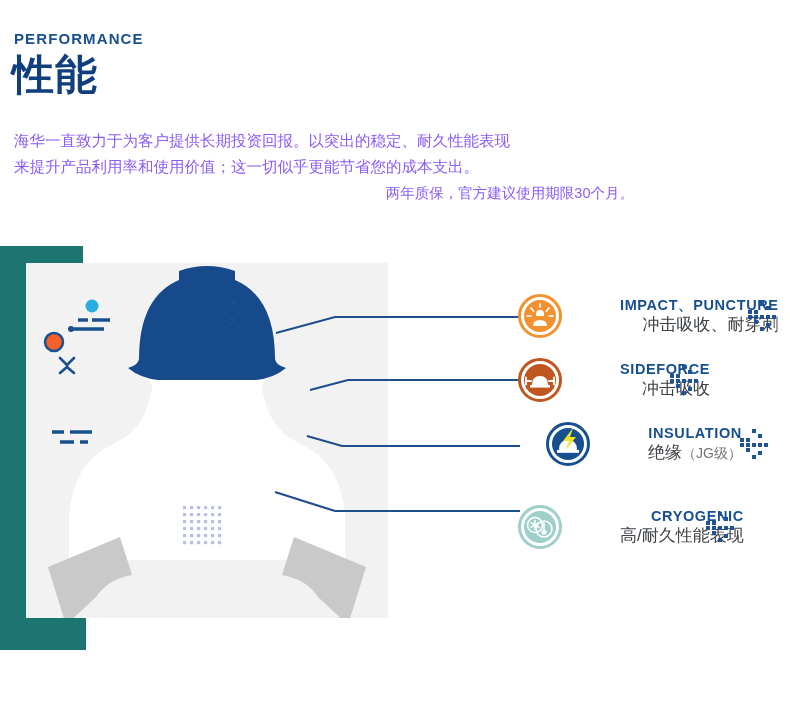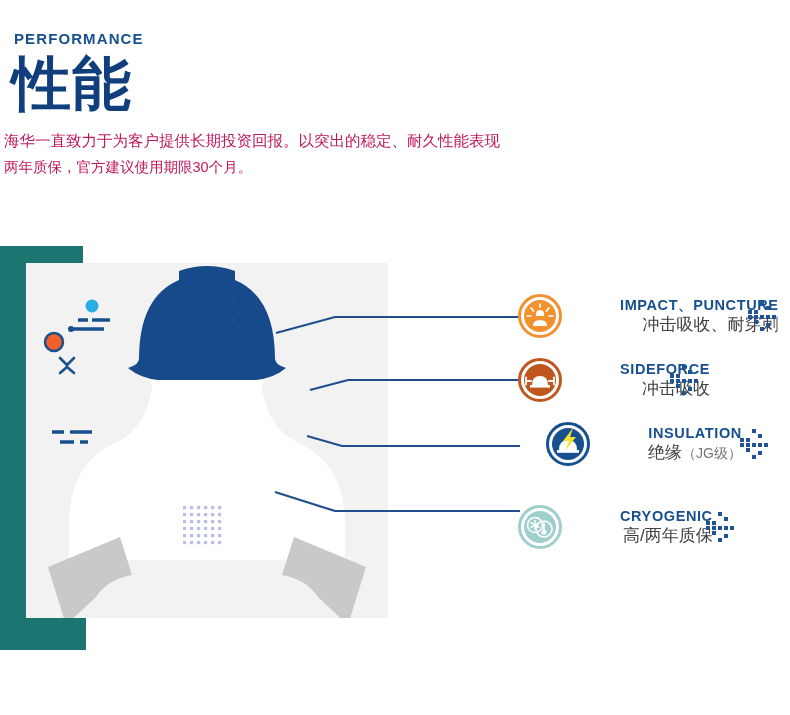--- a/index.html
+++ b/index.html
@@ -12,29 +12,29 @@
   #stage{position:absolute;left:0;top:0;width:656px;height:715px;}
 
   
   .eyebrow{
     position:absolute;left:14px;top:30px;
     font-size:15px;font-weight:bold;letter-spacing:1.1px;
     color:#17508f;white-space:nowrap;
   }
   .headline{
     position:absolute;left:12px;top:52px;
-    font-size:59px;font-weight:bold;letter-spacing:1px;
+    font-size:42px;font-weight:bold;letter-spacing:1px;
     color:#113f7d;line-height:1.1;white-space:nowrap;
   }
   .body-copy{
-    position:absolute;left:4px;top:128px;width:620px;
-    font-size:15.5px;color:#be185d;line-height:26px;
+    position:absolute;left:14px;top:128px;width:620px;
+    font-size:15.5px;color:#8b5cf6;line-height:26px;
   }
   .body-copy .ln{display:block;white-space:nowrap;}
-  .body-copy .ln.small{font-size:14.5px;}
+  .body-copy .ln.small{font-size:14.5px;text-align:right;}
 
   
   .teal-bracket{
     position:absolute;left:0;top:246px;
     width:83px;height:378px;background:#1d7571;
   }
   .teal-foot{
     position:absolute;left:0;top:613px;
     width:86px;height:37px;background:#1d7571;
   }
@@ -75,20 +75,21 @@
 <body>
 
 <div id="stage">
 
   <div class="eyebrow">PERFORMANCE</div>
 
   <div class="headline">性能</div>
 
   <div class="body-copy">
     <span class="ln">海华一直致力于为客户提供长期投资回报。以突出的稳定、耐久性能表现</span>
+    <span class="ln">来提升产品利用率和使用价值；这一切似乎更能节省您的成本支出。</span>
     <span class="ln small">两年质保，官方建议使用期限30个月。</span>
   </div>
 
   <div class="teal-bracket"></div>
   <div class="teal-foot"></div>
   <div class="gray-panel"></div>
 
   <div class="illus">
     <svg width="362" height="355" viewBox="0 0 362 355">
 
@@ -311,21 +312,21 @@
         </g>
         <circle cx="26" cy="24" r="8" fill="none" stroke="#ffffff" stroke-width="1.6"></circle>
         <g stroke="#ffffff" stroke-width="1.6" stroke-linecap="round">
           <line x1="26" y1="18" x2="26" y2="25"></line>
         </g>
         <circle cx="26" cy="27" r="2.6" fill="#ffffff"></circle>
       </svg>
     </div>
     <div class="ftext ralign">
       <div class="fen">CRYOGENIC</div>
-      <div class="fzh">高/两年质保</div>
+      <div class="fzh">高/耐久性能表现</div>
     </div>
     <div class="dotfan" style="left:186px;top:5px;">
       <svg width="34" height="34" viewBox="0 0 34 34" fill="#1e5496">
         <rect x="14" y="2" width="4" height="4"></rect>
           <rect x="20" y="7" width="4" height="4"></rect>
         <rect x="2" y="11" width="4" height="4"></rect>
           <rect x="8" y="11" width="4" height="4"></rect>
         <rect x="2" y="16" width="4" height="4"></rect>
           <rect x="8" y="16" width="4" height="4"></rect>
         <rect x="14" y="16" width="4" height="4"></rect>

